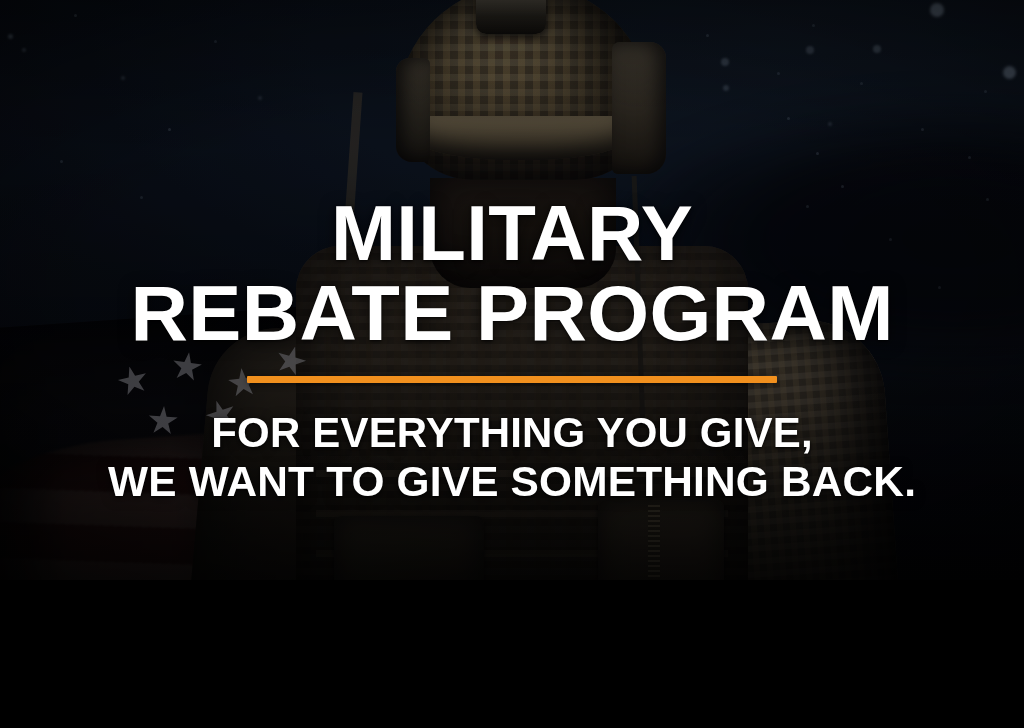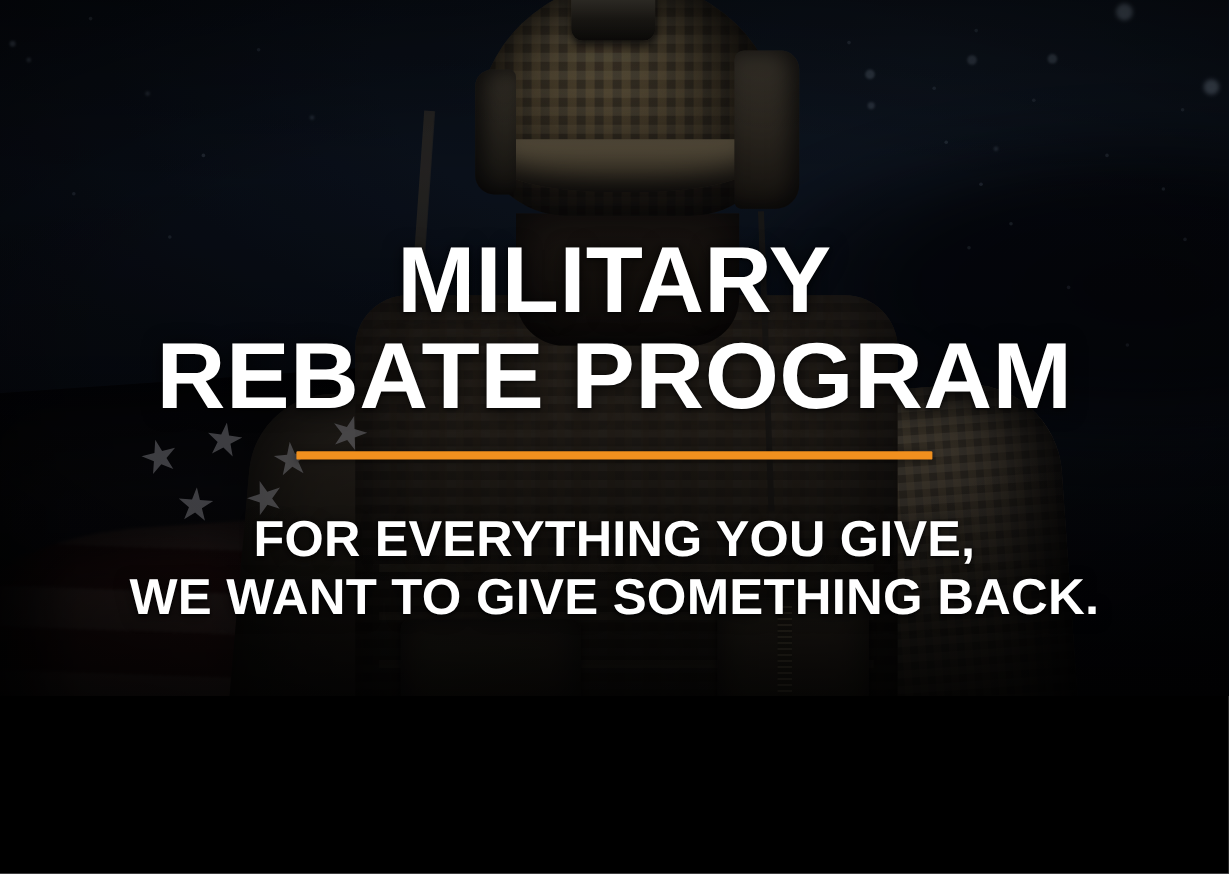--- a/index.html
+++ b/index.html
@@ -338,21 +338,21 @@
   .subline {
     color: #ffffff;
     font-weight: 700;
     font-size: 42px;
     line-height: 1.12;
     letter-spacing: .004em;
     text-align: center;
     white-space: nowrap;
     text-shadow: 0 2px 12px rgba(0,0,0,.6), 0 1px 3px rgba(0,0,0,.8);
   }
-  #sub-1 { margin-top: 42px; }
+  #sub-1 { margin-top: 26px; }
   #sub-2 { margin-top: 2px; transform: scaleX(1.01); }
 </style>
 </head>
 <body>
 
 <div id="banner">
 
   <div class="layer" id="sky">
     <div id="sky-mound"></div>
     <div id="star-field">

